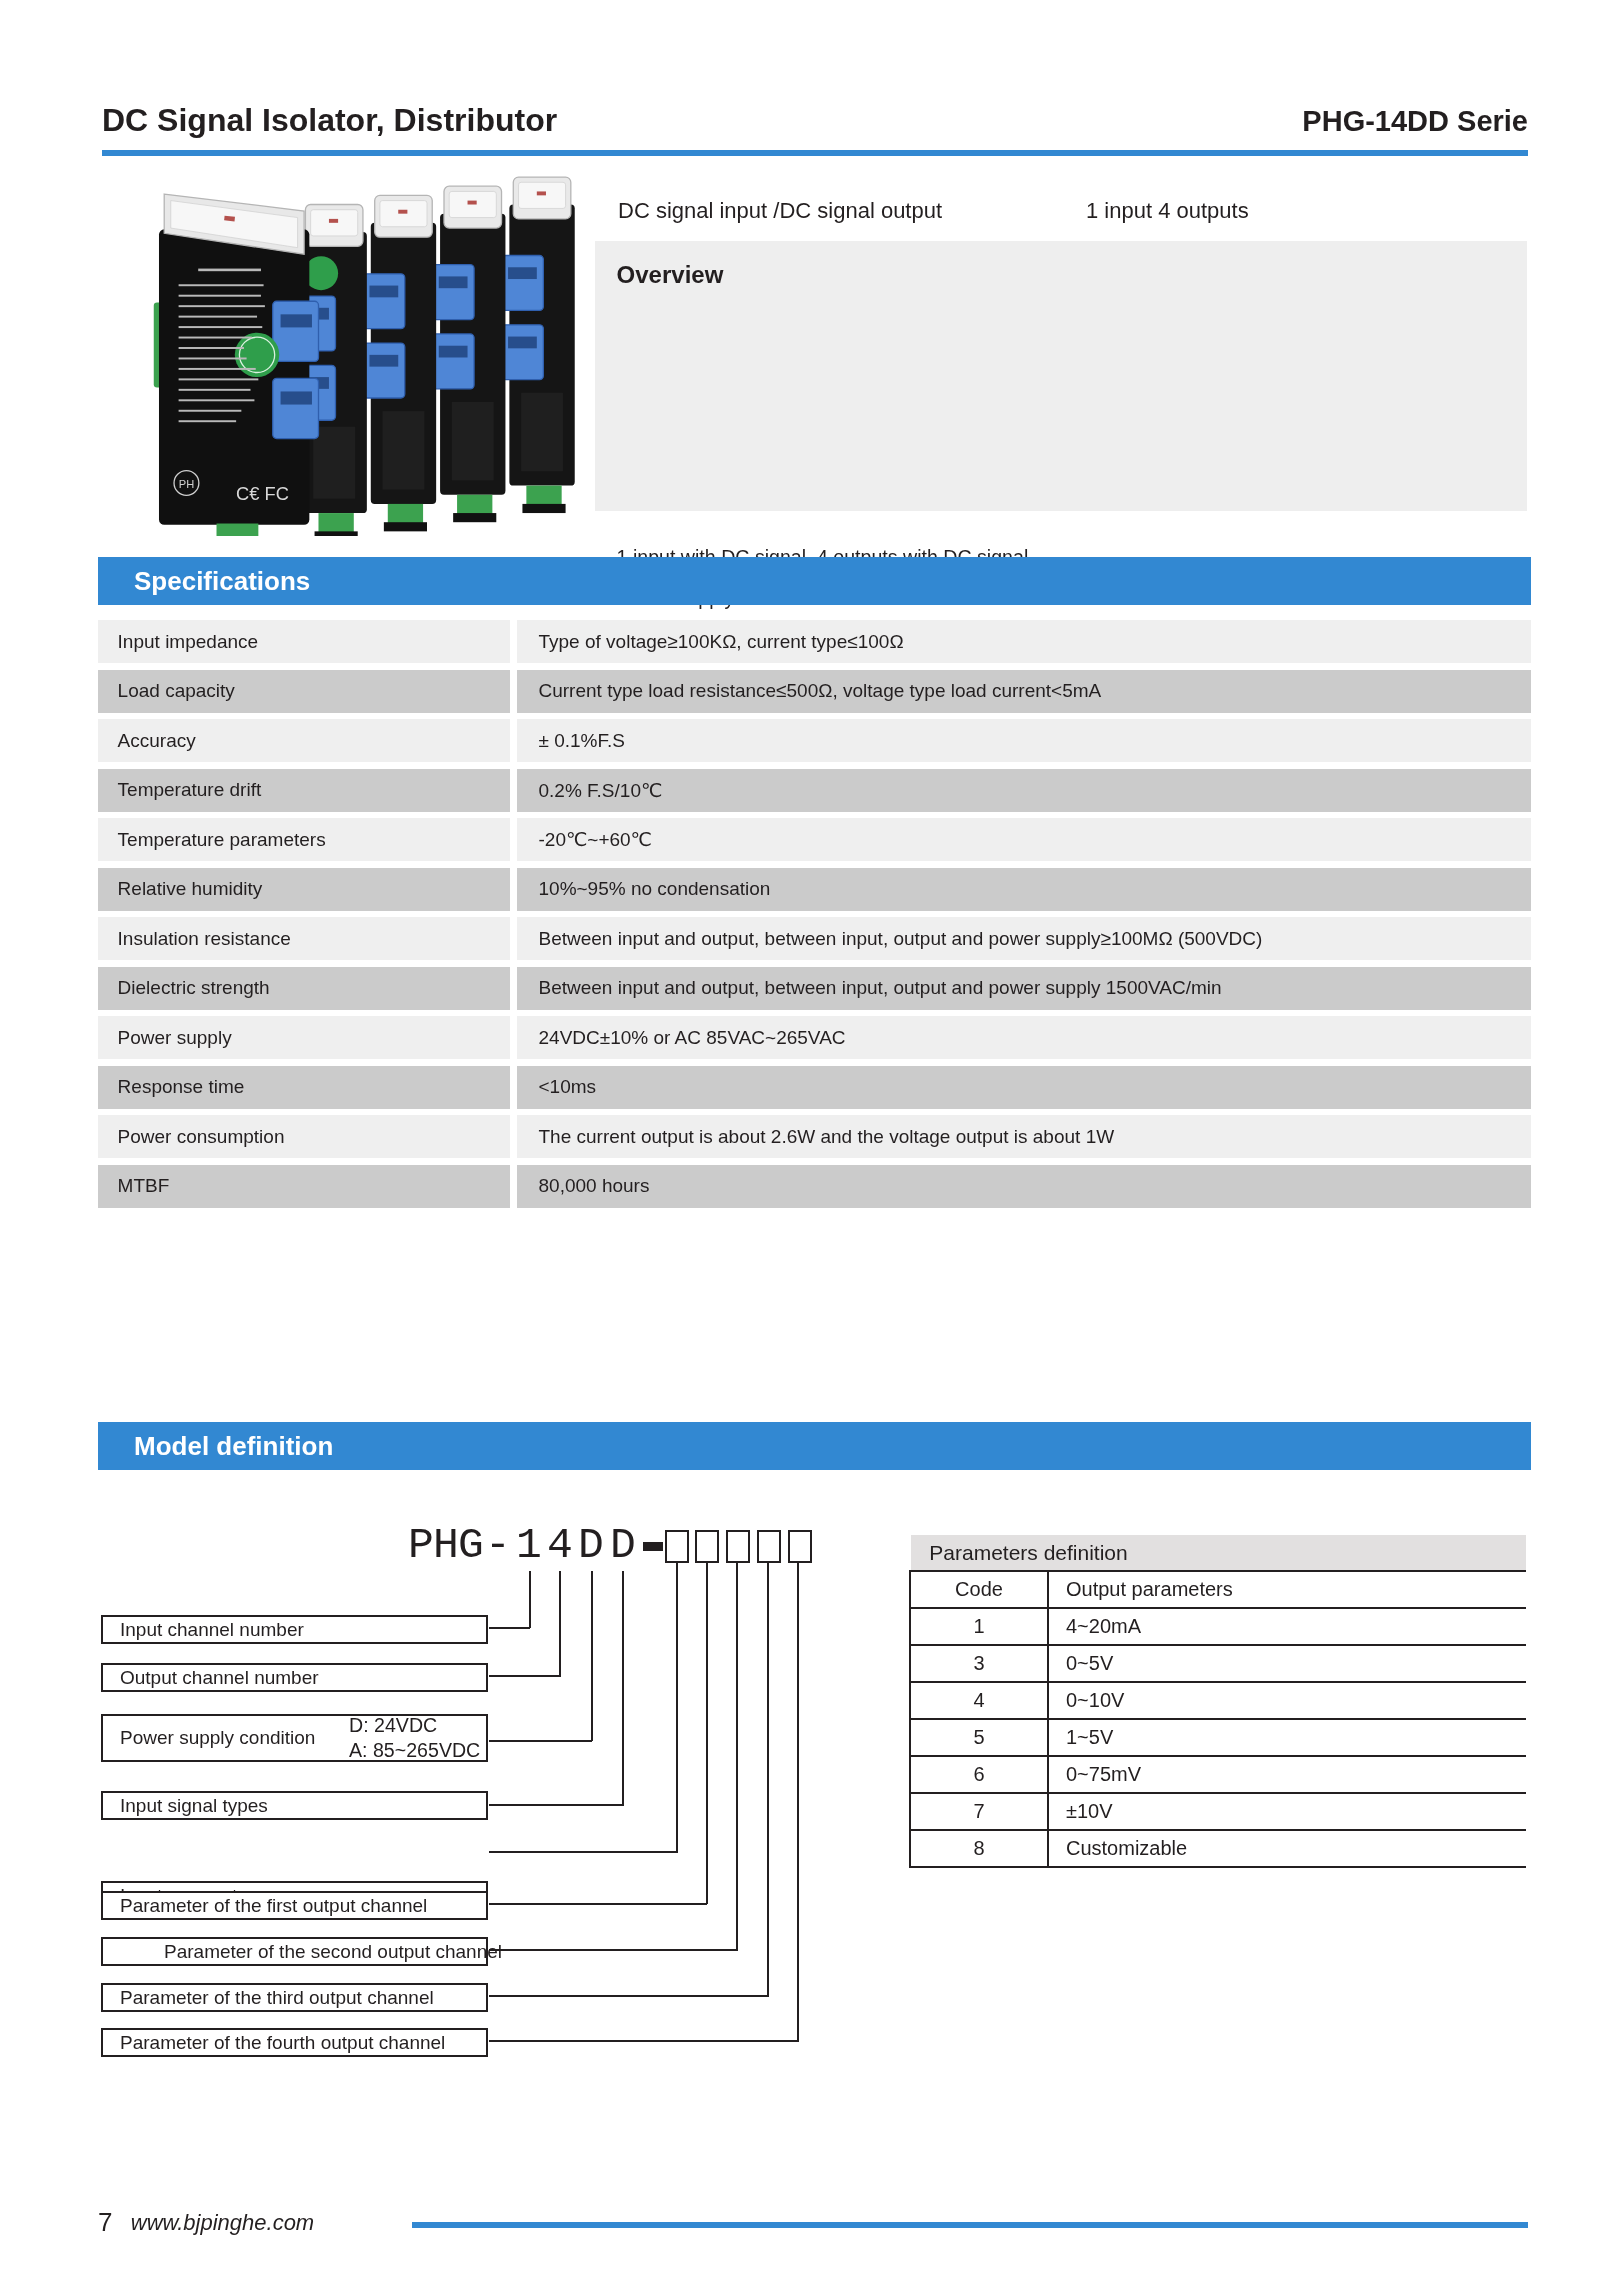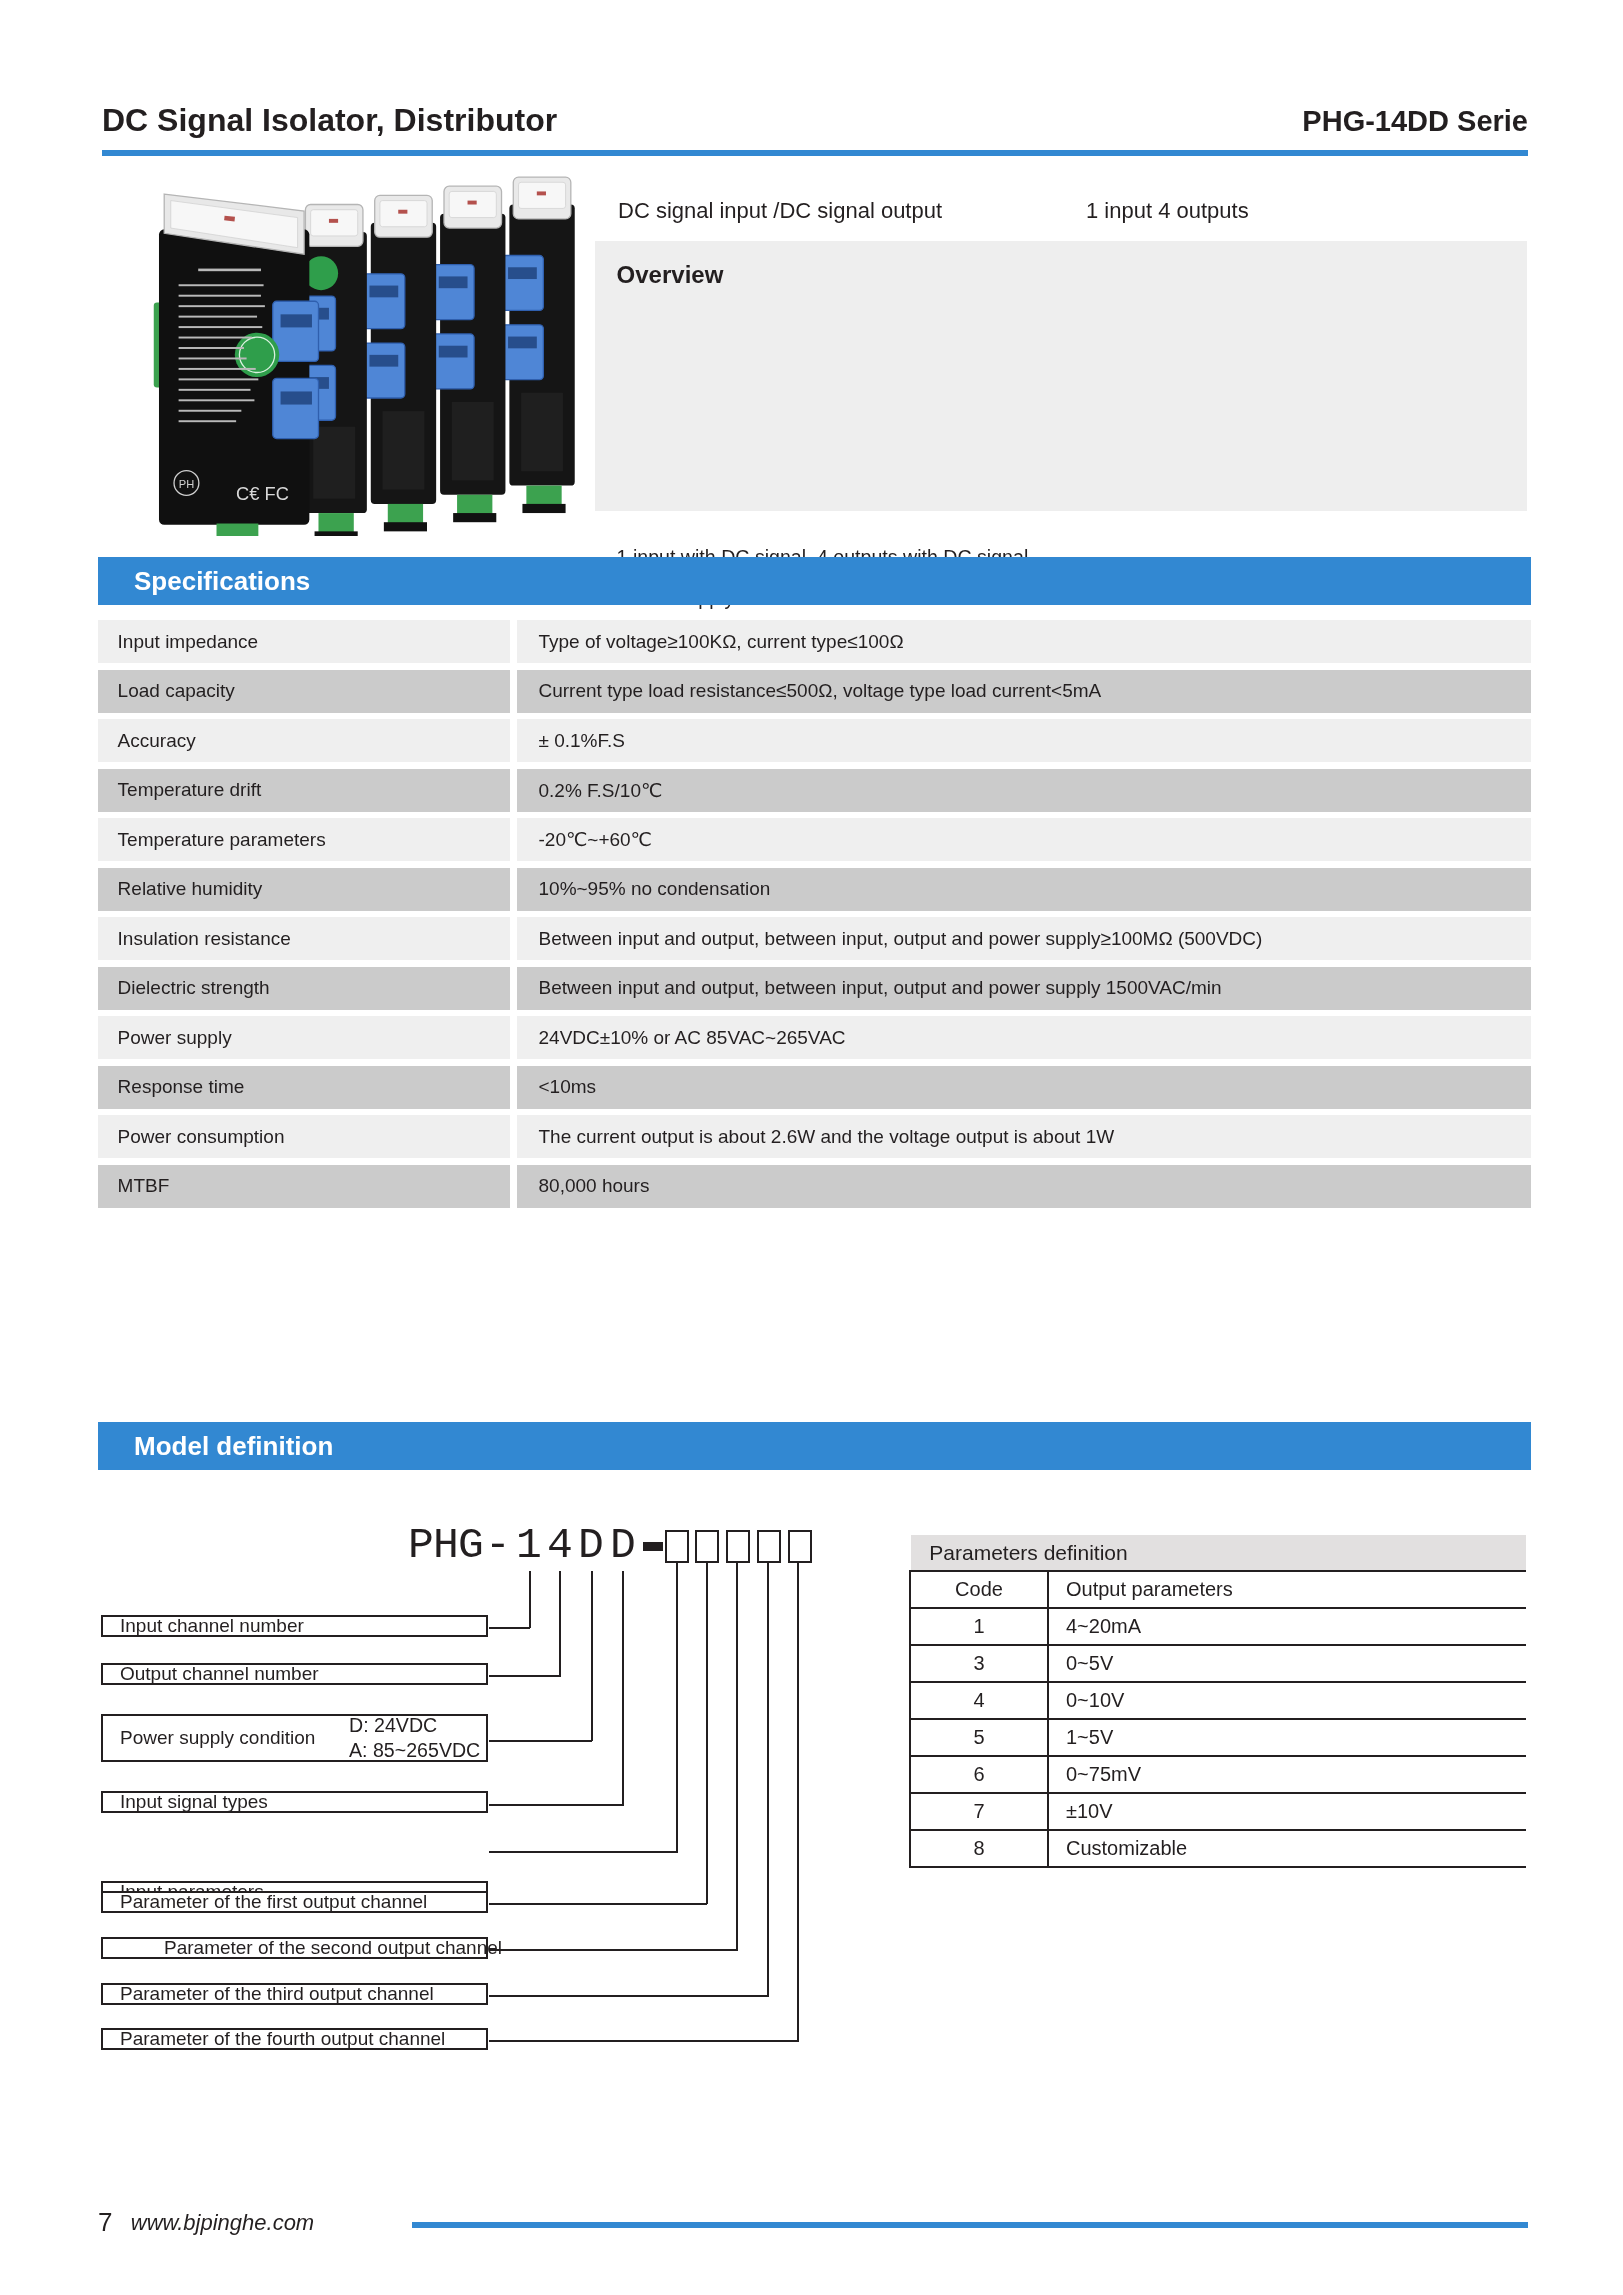--- a/index.html
+++ b/index.html
@@ -31,21 +31,21 @@
   .spec-row:nth-child(odd)  .spec-label,.spec-row:nth-child(odd)  .spec-value{background:#efefef;}
   .spec-row:nth-child(even) .spec-label,.spec-row:nth-child(even) .spec-value{background:#cbcbcb;}
 
   
   .model-char{position:absolute;top:1524px;font-family:"Liberation Mono","DejaVu Sans Mono",monospace;
               font-size:43px;line-height:43px;transform:translateX(-50%);}
   .model-sq{position:absolute;top:1530px;width:24px;height:33px;border:2.6px solid #231f20;box-sizing:border-box;background:#fff;}
   .model-dash{position:absolute;left:643px;top:1542px;width:19.6px;height:8.5px;background:#231f20;}
   .cv{position:absolute;width:2px;background:#231f20;}
   .ch{position:absolute;height:2px;background:#231f20;}
-  .mdl-box{position:absolute;left:101px;width:387px;height:22px;border:2px solid #231f20;background:#ffffff;
+  .mdl-box{position:absolute;left:101px;width:387px;height:29px;border:2px solid #231f20;background:#ffffff;
            box-sizing:border-box;display:flex;align-items:center;font-size:19px;}
   .mdl-box .lbl{padding-left:17px;white-space:nowrap;}
   .mdl-box.tall{height:48px;}
   .mdl-box.tall .lbl{width:229px;}
   .power-opts{display:flex;flex-direction:column;line-height:25px;font-size:19.6px;}
 
   
   .params-title{left:911px;top:1535px;width:615px;height:35px;background:#e2e0e0;display:flex;align-items:center;}
   .params-title span{font-size:21px;padding-left:18.3px;}
   .params-table{left:909px;top:1570px;width:617px;border-left:2px solid #231f20;box-sizing:border-box;}

